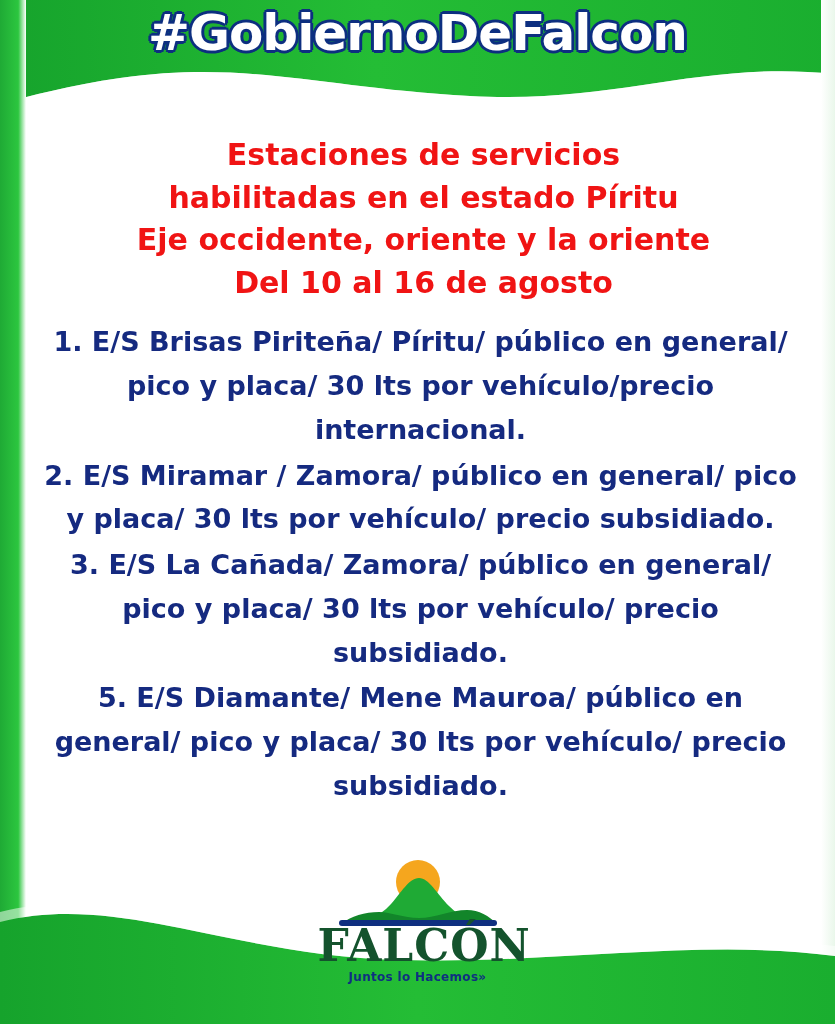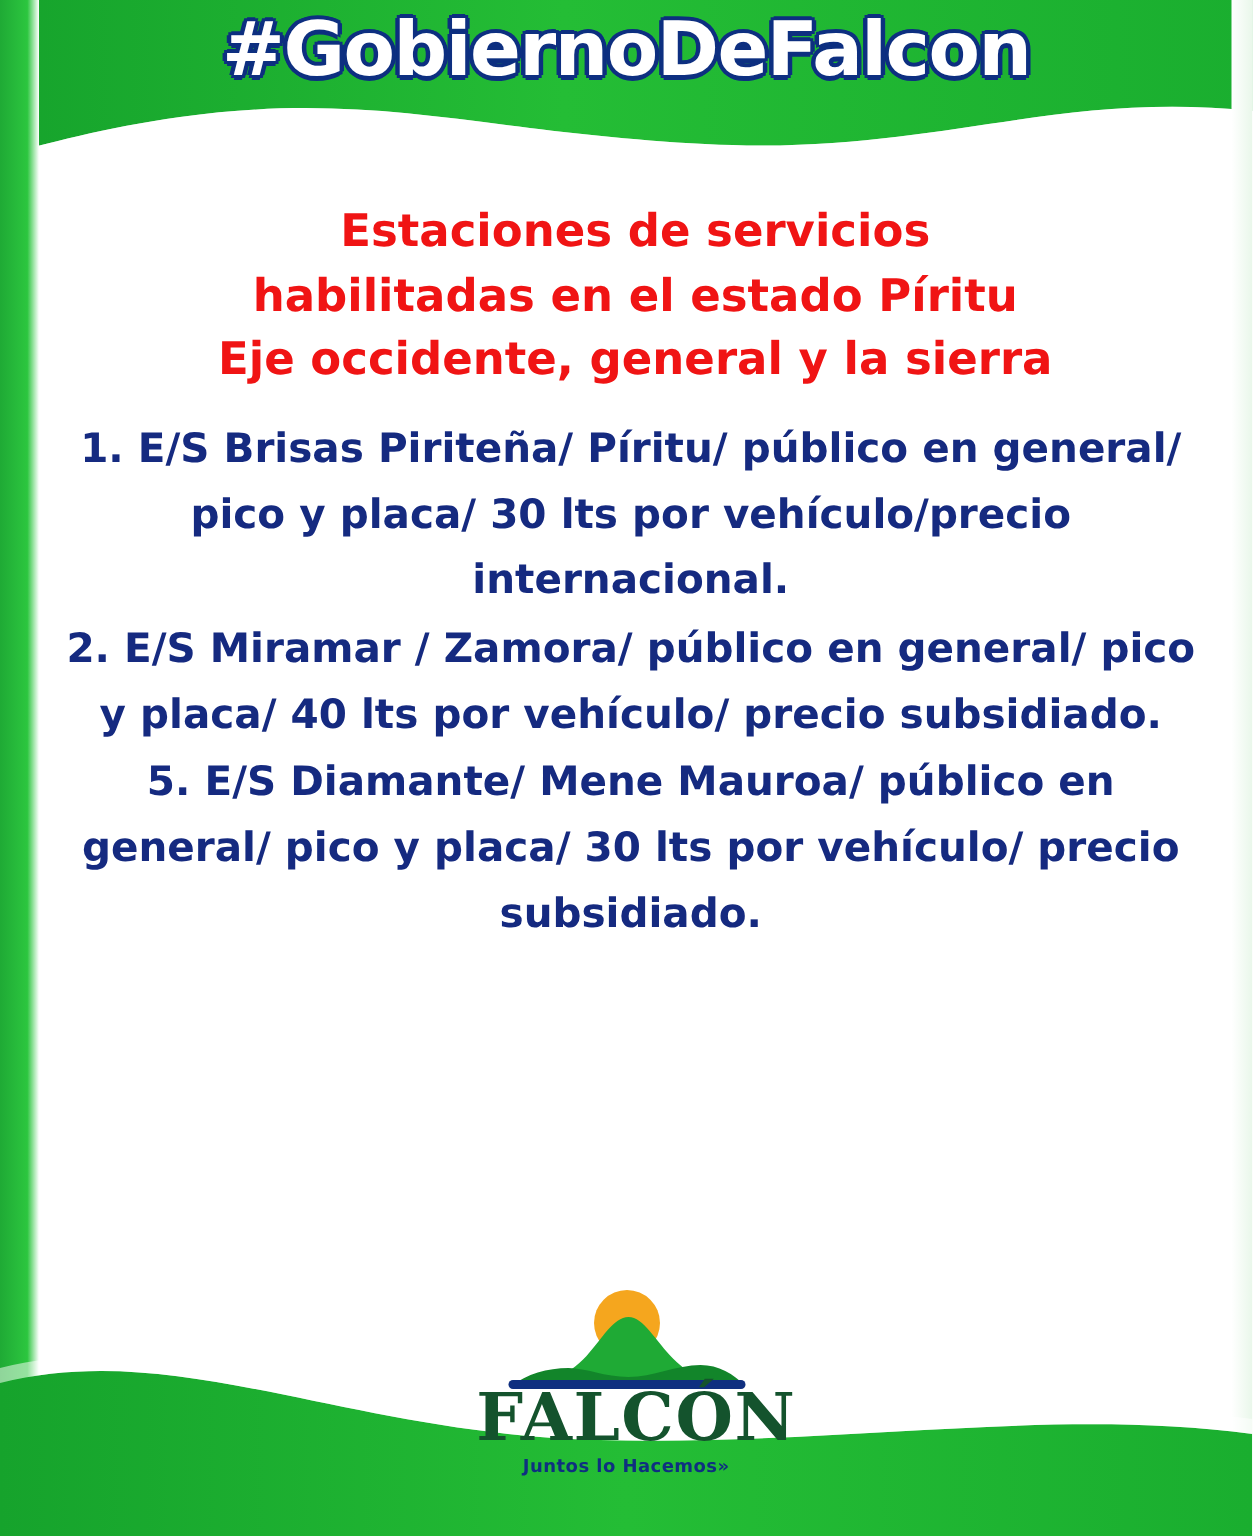--- a/index.html
+++ b/index.html
@@ -164,26 +164,28 @@
       <path d="M0,104 C30,96 70,85 120,78 C250,60 320,88 470,96 C620,104 700,60 835,74 V84 C700,72 620,114 470,106 C320,98 250,72 120,90 C70,97 30,107 0,114 Z" fill="#ffffff" opacity="0.55"></path>
     </svg>
     <div class="hashtag">#GobiernoDeFalcon</div>
   </div>
 
   <div class="content">
 
     <div class="heading">
       <div>Estaciones de servicios</div>
       <div>habilitadas en el estado Píritu</div>
-      <div>Eje occidente, general y la sierra</div>
+      <div>Eje occidente, oriente y la oriente</div>
+      <div>Del 10 al 16 de agosto</div>
     </div>
 
     <div class="list">
       <div class="list-item">1. E/S Brisas Piriteña/ Píritu/ público en general/ pico y placa/ 30 lts por vehículo/precio internacional.</div>
-      <div class="list-item">2. E/S Miramar / Zamora/ público en general/ pico y placa/ 40 lts por vehículo/ precio subsidiado.</div>
+      <div class="list-item">2. E/S Miramar / Zamora/ público en general/ pico y placa/ 30 lts por vehículo/ precio subsidiado.</div>
+      <div class="list-item">3. E/S La Cañada/ Zamora/ público en general/ pico y placa/ 30 lts por vehículo/ precio subsidiado.</div>
       <div class="list-item">5. E/S Diamante/ Mene Mauroa/ público en general/ pico y placa/ 30 lts por vehículo/ precio subsidiado.</div>
     </div>
 
   </div>
 
   <div class="bottom-band">
     <svg width="835" height="160" viewBox="0 0 835 160" preserveAspectRatio="none">
       <defs>
         <linearGradient id="gBot" x1="0" y1="0" x2="1" y2="0">
           <stop offset="0%" stop-color="#16a32c"></stop>

